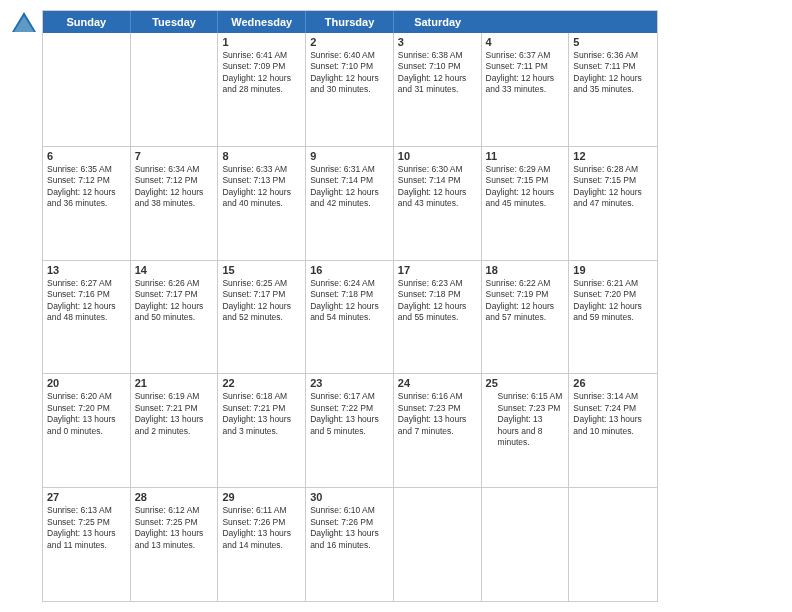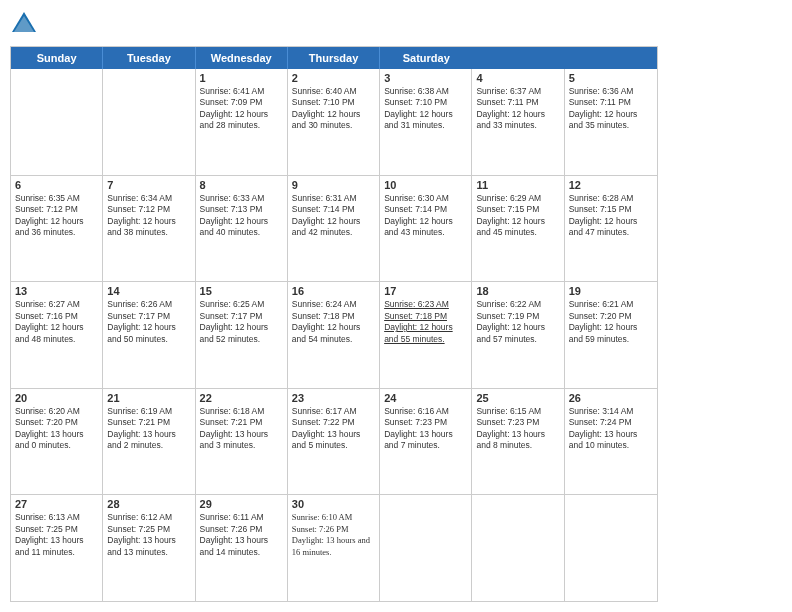--- a/index.html
+++ b/index.html
@@ -8,21 +8,21 @@
       height: 612px;
       font-family: Arial, sans-serif;
       background: #fff;
       overflow: hidden;
     }
     .page {
       width: 668px;
       height: 612px;
       padding: 10px;
       display: flex;
-      flex-direction: column;
+      flex-direction: row;
     }
     .header {
       display: flex;
       justify-content: space-between;
       align-items: flex-start;
       margin-bottom: 8px;
     }
     .logo {
       display: flex;
       align-items: center;
@@ -236,21 +236,21 @@
 Daylight: 12 hours and 52 minutes.</div>
           </div>
           <div class="cal-cell">
             <div class="day-num">16</div>
             <div class="day-info" style="white-space: pre-line;">Sunrise: 6:24 AM
 Sunset: 7:18 PM
 Daylight: 12 hours and 54 minutes.</div>
           </div>
           <div class="cal-cell">
             <div class="day-num">17</div>
-            <div class="day-info" style="white-space: pre-line; text-decoration: underline;">Sunrise: 6:23 AM
+            <div class="day-info" style="white-space: pre-line;">Sunrise: 6:23 AM
 Sunset: 7:18 PM
 Daylight: 12 hours and 55 minutes.</div>
           </div>
           <div class="cal-cell">
             <div class="day-num">18</div>
             <div class="day-info" style="white-space: pre-line;">Sunrise: 6:22 AM
 Sunset: 7:19 PM
 Daylight: 12 hours and 57 minutes.</div>
           </div>
           <div class="cal-cell">
@@ -286,21 +286,21 @@
 Daylight: 13 hours and 5 minutes.</div>
           </div>
           <div class="cal-cell">
             <div class="day-num">24</div>
             <div class="day-info" style="white-space: pre-line;">Sunrise: 6:16 AM
 Sunset: 7:23 PM
 Daylight: 13 hours and 7 minutes.</div>
           </div>
           <div class="cal-cell">
             <div class="day-num">25</div>
-            <div class="day-info" style="white-space: pre-line;">Sunrise: 6:15 AM
+            <div class="day-info" style="white-space: pre-line; margin-left: 12px;">Sunrise: 6:15 AM
 Sunset: 7:23 PM
 Daylight: 13 hours and 8 minutes.</div>
           </div>
           <div class="cal-cell">
             <div class="day-num">26</div>
             <div class="day-info" style="white-space: pre-line;">Sunrise: 3:14 AM
 Sunset: 7:24 PM
 Daylight: 13 hours and 10 minutes.</div>
           </div>
         </div>
@@ -318,21 +318,21 @@
 Daylight: 13 hours and 13 minutes.</div>
           </div>
           <div class="cal-cell">
             <div class="day-num">29</div>
             <div class="day-info" style="white-space: pre-line;">Sunrise: 6:11 AM
 Sunset: 7:26 PM
 Daylight: 13 hours and 14 minutes.</div>
           </div>
           <div class="cal-cell">
             <div class="day-num">30</div>
-            <div class="day-info" style="white-space: pre-line; font-family: Liberation Serif, serif;">Sunrise: 6:10 AM
+            <div class="day-info" style="white-space: pre-line;">Sunrise: 6:10 AM
 Sunset: 7:26 PM
 Daylight: 13 hours and 16 minutes.</div>
           </div>
           <div class="cal-cell empty"></div>
           <div class="cal-cell empty"></div>
           <div class="cal-cell empty"></div>
         </div>
       </div>
   </div>
 </div>

